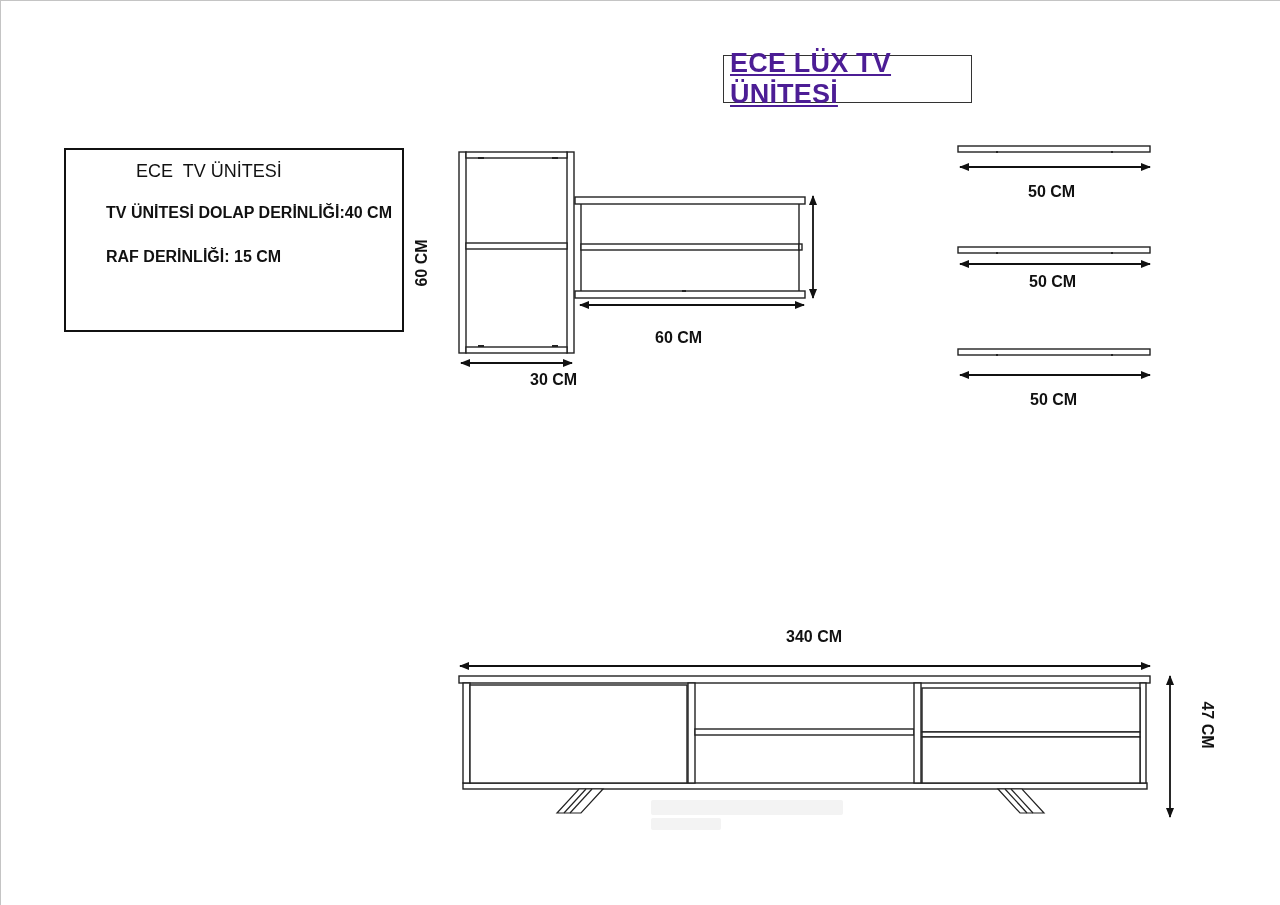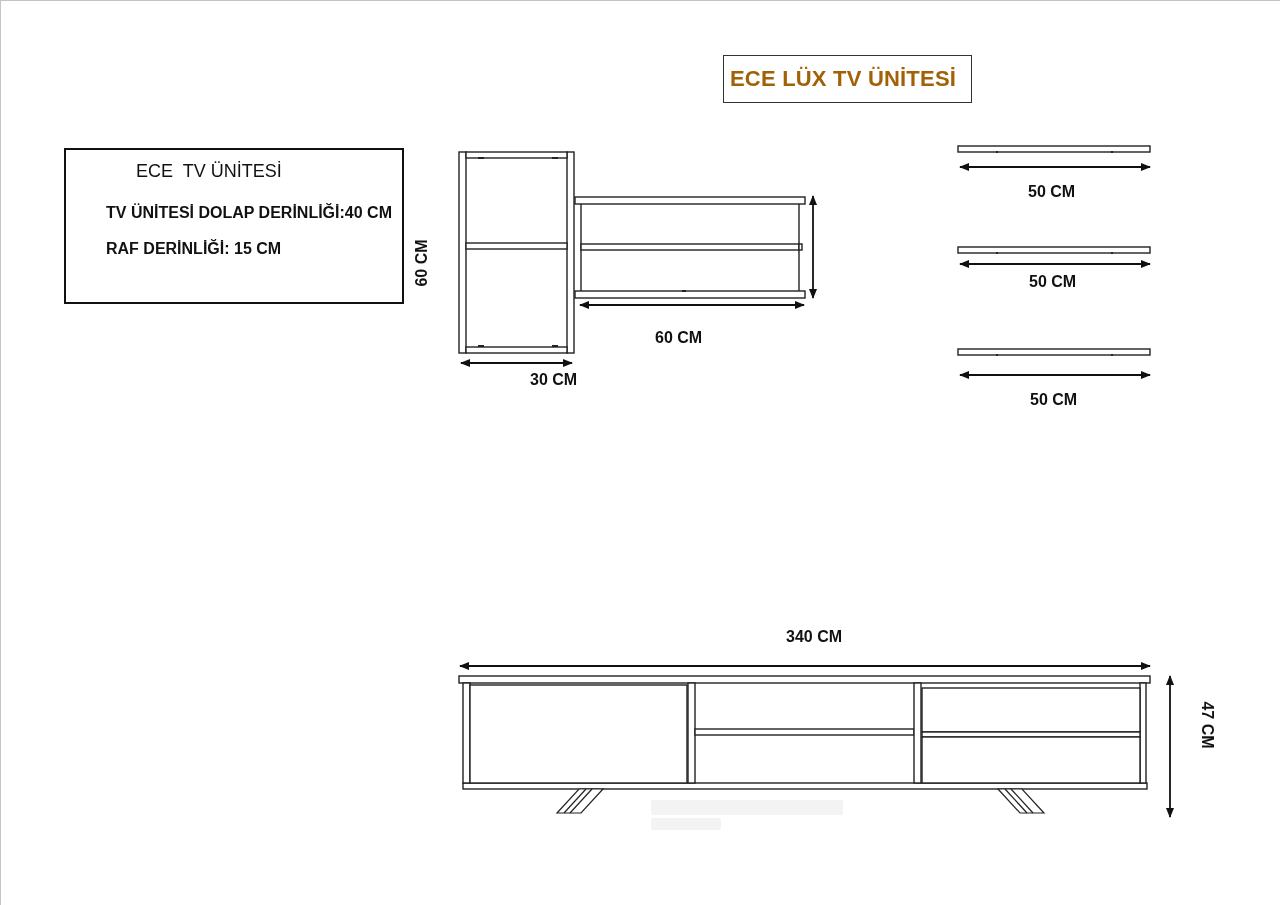--- a/index.html
+++ b/index.html
@@ -27,49 +27,50 @@
       position: absolute;
       left: 723px; top: 55px;
       width: 249px; height: 48px;
       border: 1.5px solid #333;
       box-sizing: border-box;
       display: flex;
       align-items: center;
       padding-left: 6px;
     }
     .title-box span {
-      font-size: 22px;
+      font-size: 27px;
       font-weight: bold;
       letter-spacing: 0.2px;
-      color: #a16207;
+      color: #4c1d95;
+      text-decoration: underline;
     }
     .info-box {
       position: absolute;
       left: 64px; top: 148px;
-      width: 340px; height: 156px;
+      width: 340px; height: 184px;
       border: 2.5px solid #111;
       box-sizing: border-box;
     }
     .info-box .info-title {
       position: absolute;
       left: 70px; top: 11px;
       font-size: 18px;
       font-weight: normal;
       white-space: pre;
     }
     .info-box .info-line {
       position: absolute;
       left: 4px;
       font-size: 16px;
       font-weight: bold;
       white-space: nowrap;
       margin-left: 36px;
     }
     .info-box .line-1 { top: 54px; }
-    .info-box .line-2 { top: 90px; }
+    .info-box .line-2 { top: 98px; }
 
     .dim-label {
       position: absolute;
       font-size: 16px;
       font-weight: bold;
       white-space: nowrap;
       color: #111;
     }
     .dim-label.vertical {
       transform-origin: center center;

